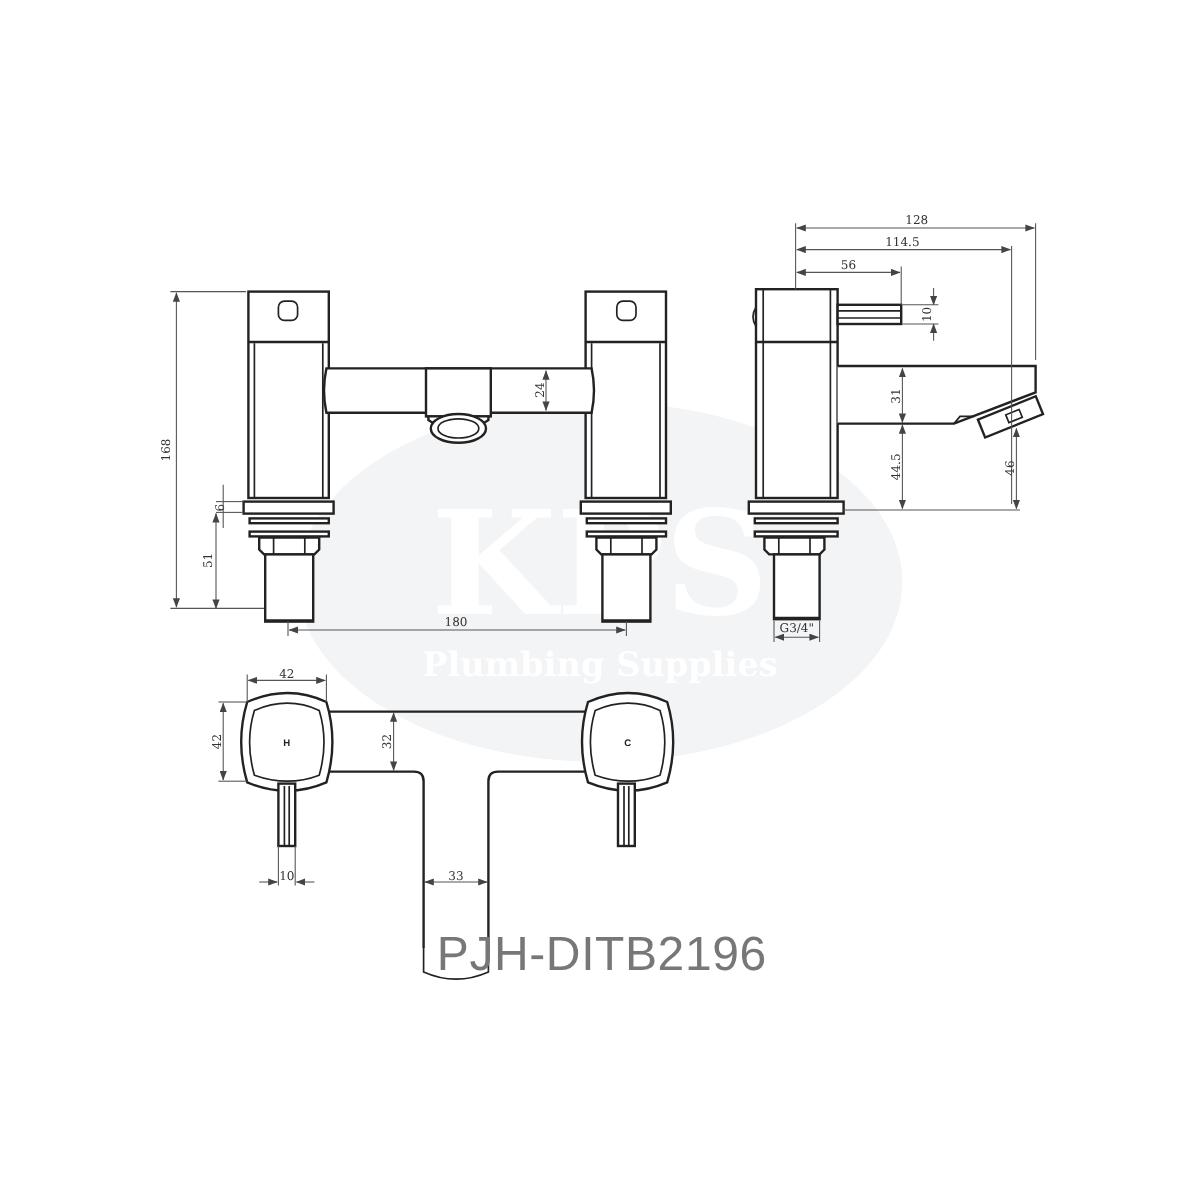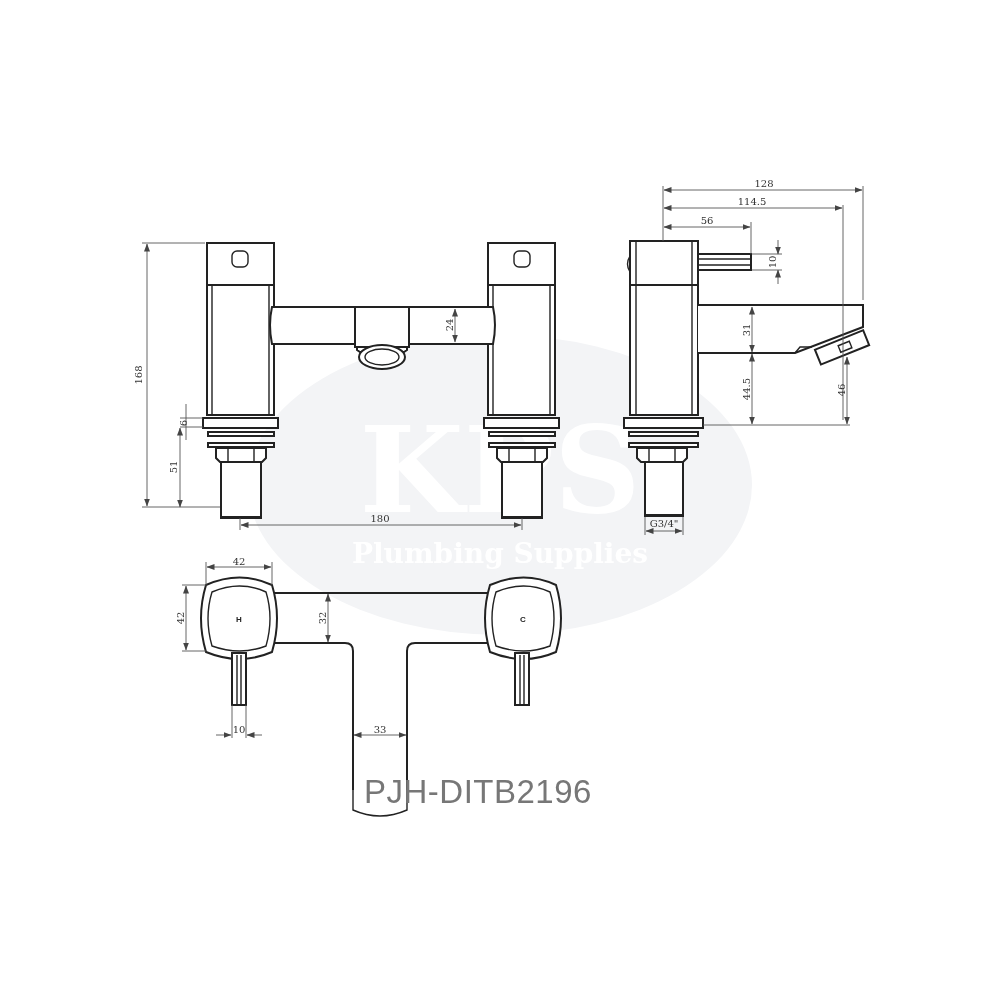--- a/index.html
+++ b/index.html
@@ -6,21 +6,21 @@
     body { width: 1000px; height: 1000px; position: relative; overflow: hidden; }
     svg { position: absolute; left: 0; top: 0; }
     .ln { stroke: #222; stroke-width: 2; fill: none; }
     .lnt { stroke: #222; stroke-width: 1.4; fill: none; }
     .fillw { fill: #fff; stroke: #222; stroke-width: 2; }
     .dim { stroke: #555; stroke-width: 0.9; fill: none; }
     .dimtxt { font-family: "DejaVu Serif", serif; font-size: 10px; fill: #333; }
     .lbl { font-family: "Liberation Sans", sans-serif; font-size: 8px; font-weight: bold; fill: #222; }
     .wm-big { font-family: "DejaVu Serif", serif; font-weight: bold; font-size: 120px; fill: #ffffff; }
     .wm-small { font-family: "DejaVu Serif", serif; font-weight: bold; font-size: 28px; fill: #ffffff; }
-    .code { position: absolute; left: 364px; top: 773px; font-family: "Liberation Sans", sans-serif; font-size: 33px; color: #777; letter-spacing: 0.5px; }
+    .code { position: absolute; left: 364px; top: 773px; font-family: "Liberation Sans", sans-serif; font-size: 40px; color: #777; letter-spacing: 0.5px; }
   </style>
 </head>
 <body>
 
 <svg width="1000" height="1000" viewBox="0 0 1000 1000">
   <defs>
     <marker id="ar" markerWidth="8" markerHeight="6" refX="7.5" refY="3" orient="auto-start-reverse" markerUnits="userSpaceOnUse">
       <path d="M0,0 L8,3 L0,6 Z" fill="#444"></path>
     </marker>
   </defs>

